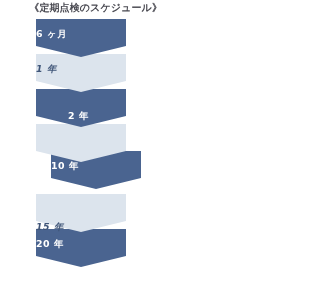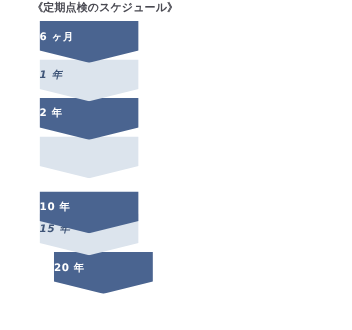--- a/index.html
+++ b/index.html
@@ -107,40 +107,40 @@
       <div class="chevron light" style="top: 35px; height: 38px; z-index: 6;">
         <svg width="90" height="38" viewBox="0 0 90 38">
           <polygon points="0,0 90,0 90,27 45,38 0,27" fill="#dce4ed"></polygon>
         </svg>
         <div class="label" style="top: 9px;">1 年</div>
       </div>
       <div class="chevron dark" style="top: 70px; height: 38px; z-index: 5;">
         <svg width="90" height="38" viewBox="0 0 90 38">
           <polygon points="0,0 90,0 90,27 45,38 0,27" fill="#4a6490"></polygon>
         </svg>
-        <div class="label" style="top: 8px;">2 年</div>
+        <div class="label" style="top: 21px; margin-left: 32px;">2 年</div>
       </div>
       <div class="chevron light" style="top: 105px; height: 38px; z-index: 4;">
         <svg width="90" height="38" viewBox="0 0 90 38">
           <polygon points="0,0 90,0 90,27 45,38 0,27" fill="#dce4ed"></polygon>
         </svg>
       </div>
-      <div class="chevron dark" style="top: 155px; height: 38px; z-index: 3;">
+      <div class="chevron dark" style="top: 132px; height: 38px; z-index: 3; margin-left: 15px;">
         <svg width="90" height="38" viewBox="0 0 90 38">
           <polygon points="0,0 90,0 90,27 45,38 0,27" fill="#4a6490"></polygon>
         </svg>
         <div class="label" style="top: 9px;">10 年</div>
       </div>
       <div class="chevron light" style="top: 175px; height: 38px; z-index: 2;">
         <svg width="90" height="38" viewBox="0 0 90 38">
           <polygon points="0,0 90,0 90,27 45,38 0,27" fill="#dce4ed"></polygon>
         </svg>
-        <div class="label" style="top: 9px;">15 年</div>
+        <div class="label" style="top: 27px;">15 年</div>
       </div>
-      <div class="chevron dark" style="top: 210px; height: 38px; z-index: 1; margin-left: 13px;">
+      <div class="chevron dark" style="top: 210px; height: 38px; z-index: 1;">
         <svg width="90" height="38" viewBox="0 0 90 38">
           <polygon points="0,0 90,0 90,27 45,38 0,27" fill="#4a6490"></polygon>
         </svg>
         <div class="label" style="top: 9px;">20 年</div>
       </div>
     </div>
 
 
 </div>
 

